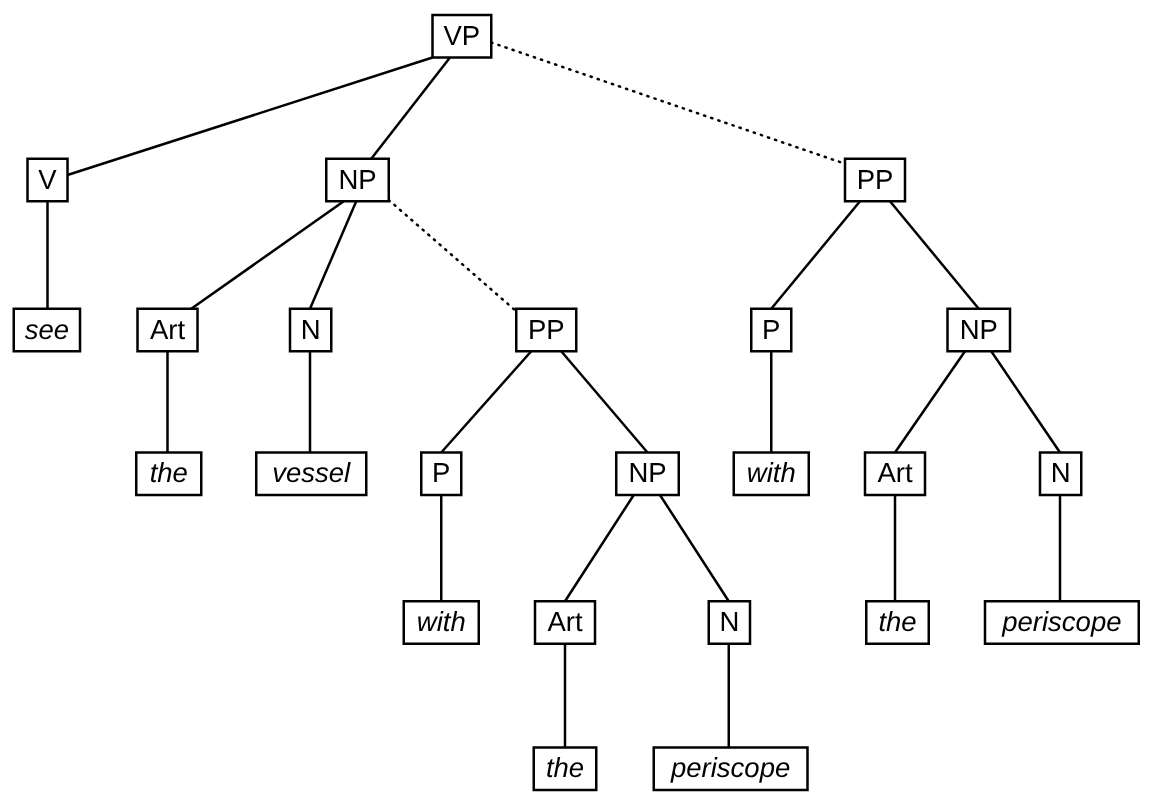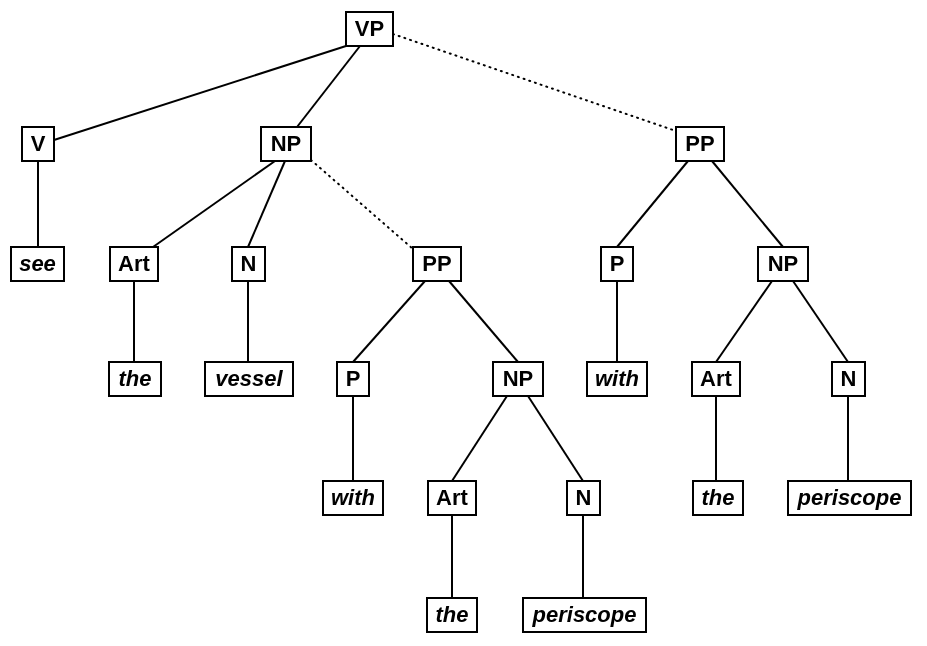--- a/index.html
+++ b/index.html
@@ -7,21 +7,20 @@
     padding: 0;
     background: #ffffff;
   }
   #canvas-wrap {
     position: relative;
     width: 927px;
     height: 646px;
     background: #ffffff;
     overflow: hidden;
     font-family: "Liberation Sans", sans-serif;
-    font-weight: bold;
   }
   svg#tree-svg {
     position: absolute;
     left: 0;
     top: 0;
     width: 927px;
     height: 646px;
     display: block;
   }
   .edge-solid {

